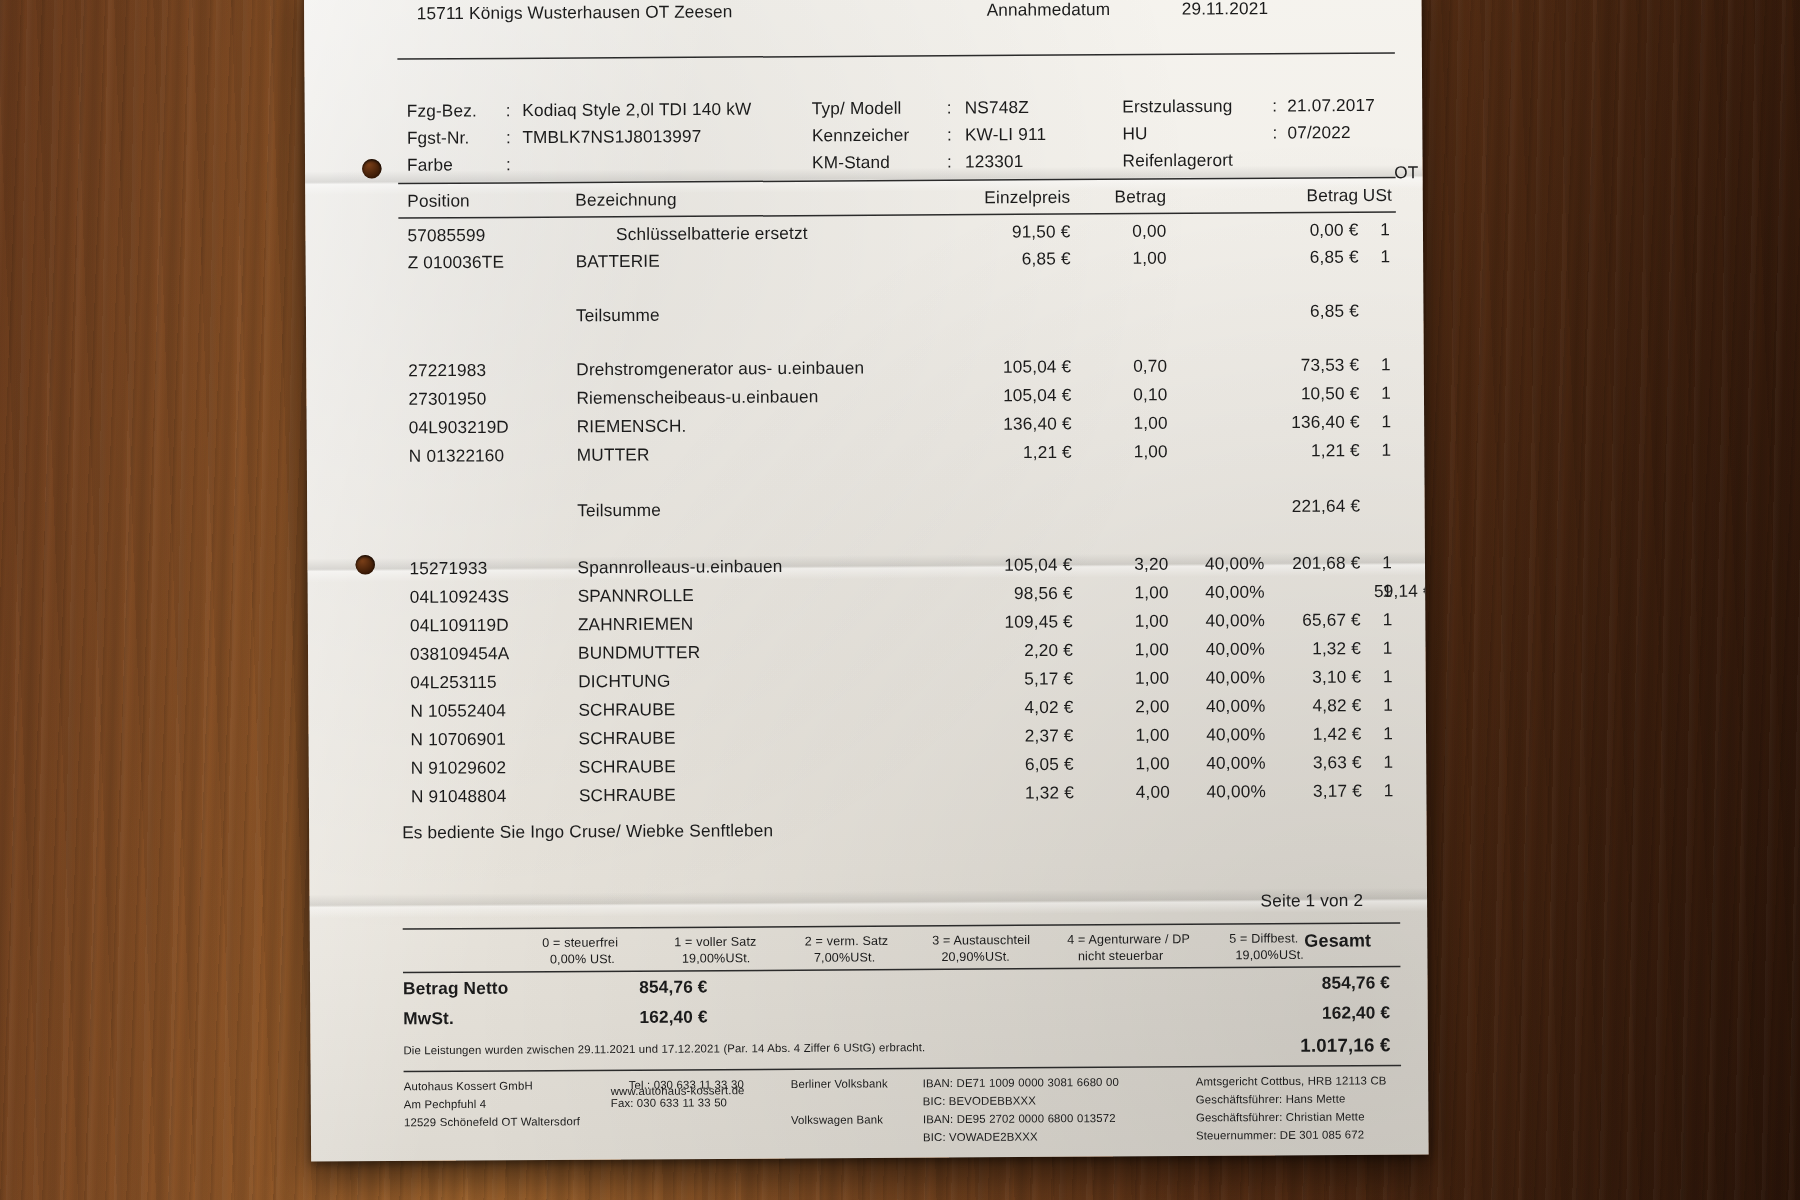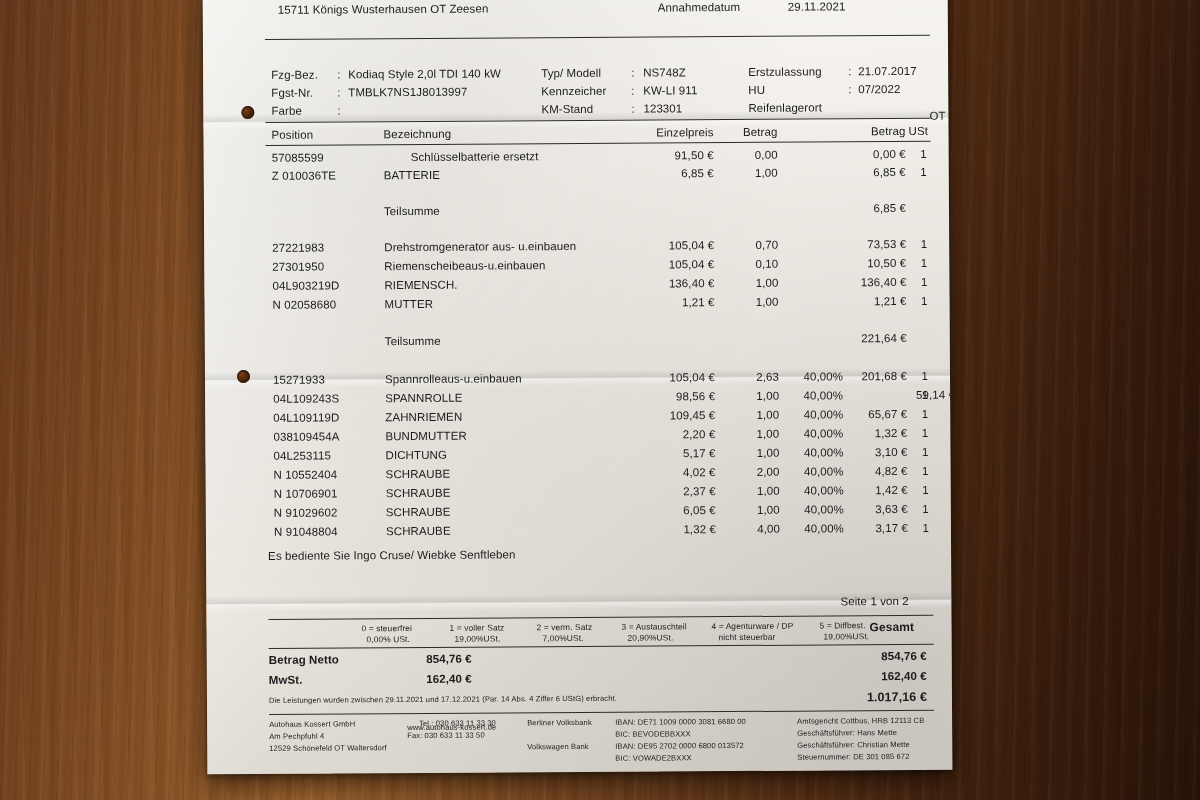--- a/index.html
+++ b/index.html
@@ -164,34 +164,34 @@
     <div class="row t-betrag" style="top:277px;">10,50 €</div>
     <div class="row t-u" style="top:277px;">1</div>
 
     <div class="row t-pos" style="top:296px;">04L903219D</div>
     <div class="row t-bez" style="top:296px;">RIEMENSCH.</div>
     <div class="row t-ep" style="top:296px;">136,40 €</div>
     <div class="row t-menge" style="top:296px;">1,00</div>
     <div class="row t-betrag" style="top:296px;">136,40 €</div>
     <div class="row t-u" style="top:296px;">1</div>
 
-    <div class="row t-pos" style="top:315px;">N 02058680</div>
+    <div class="row t-pos" style="top:315px;">N 01322160</div>
     <div class="row t-bez" style="top:315px;">MUTTER</div>
     <div class="row t-ep" style="top:315px;">1,21 €</div>
     <div class="row t-menge" style="top:315px;">1,00</div>
     <div class="row t-betrag" style="top:315px;">1,21 €</div>
     <div class="row t-u" style="top:315px;">1</div>
 
     <div class="row t-bez" style="top:352px;">Teilsumme</div>
     <div class="row t-betrag" style="top:352px;">221,64 €</div>
 
     <div class="row t-pos" style="top:390px;">15271933</div>
     <div class="row t-bez" style="top:390px;">Spannrolleaus-u.einbauen</div>
     <div class="row t-ep" style="top:390px;">105,04 €</div>
-    <div class="row t-menge" style="top:390px;">2,63</div>
+    <div class="row t-menge" style="top:390px;">3,20</div>
     <div class="row t-ust" style="top:390px;">40,00%</div>
     <div class="row t-betrag" style="top:390px;">201,68 €</div>
     <div class="row t-u" style="top:390px;">1</div>
 
     <div class="row t-pos" style="top:409px;">04L109243S</div>
     <div class="row t-bez" style="top:409px;">SPANNROLLE</div>
     <div class="row t-ep" style="top:409px;">98,56 €</div>
     <div class="row t-menge" style="top:409px;">1,00</div>
     <div class="row t-ust" style="top:409px;">40,00%</div>
     <div class="row t-betrag" style="top:409px;padding-left:48px;">59,14 €</div>

